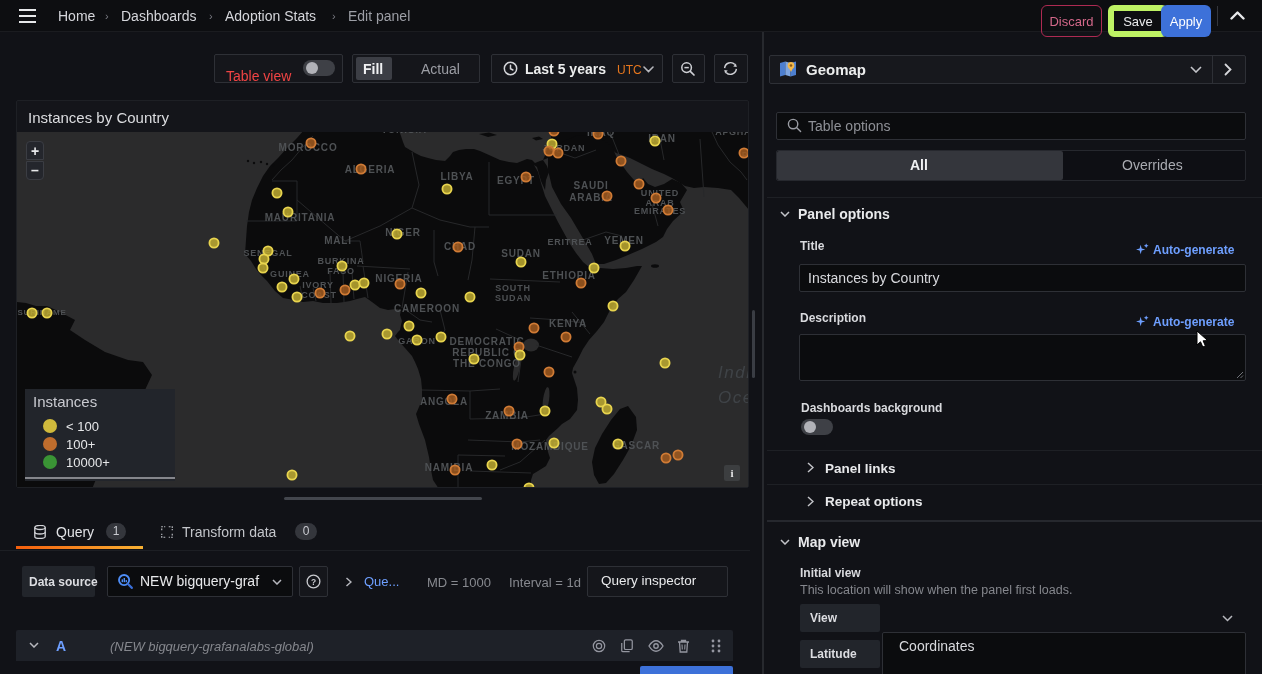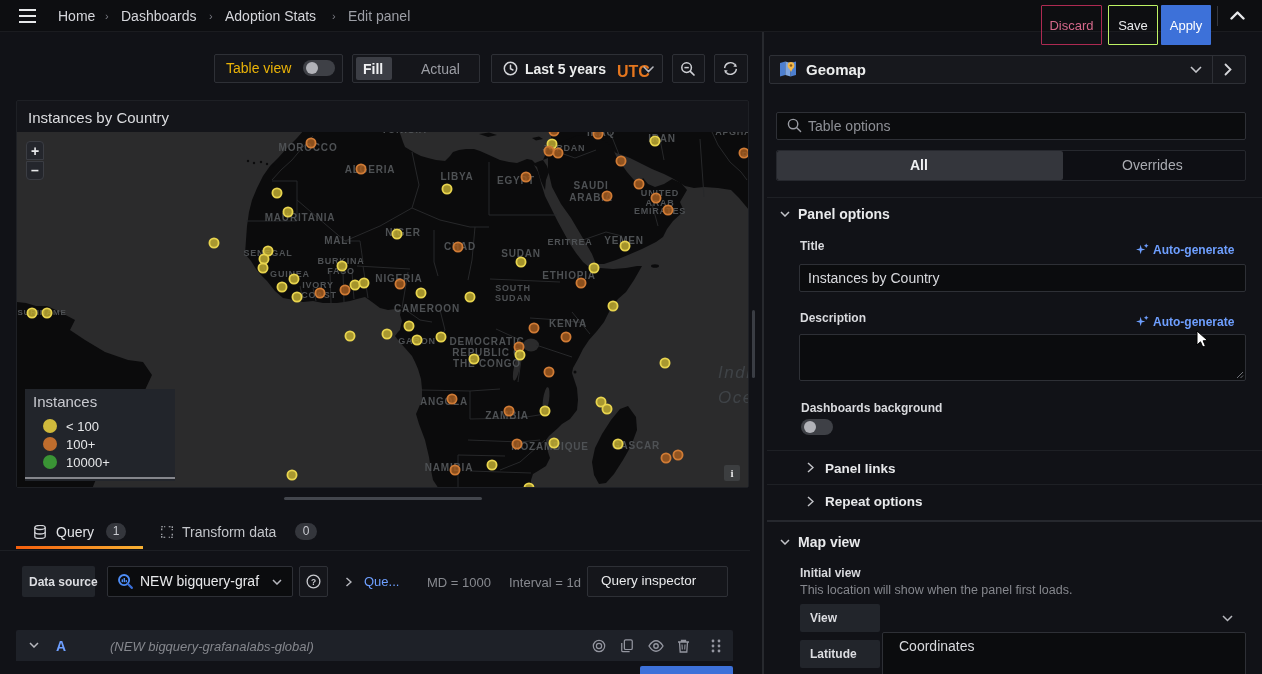--- a/index.html
+++ b/index.html
@@ -4,21 +4,21 @@
 <style>
 * { margin:0; padding:0; box-sizing:border-box; }
 html,body { width:1262px; height:674px; background:#111217; font-family:"Liberation Sans",sans-serif; overflow:hidden; }
 .abs { position:absolute; }
 #stage { position:relative; width:1262px; height:674px; background:#111217; }
 
 #topbar { left:0; top:0; width:1262px; height:32px; background:#0d0e11; border-bottom:1px solid #1b1c20; }
 .crumb { font-size:14px; font-weight:500; color:#d5d6db; }
 .crumb.dim { color:#9d9fa6; font-weight:400; }
 .crumbsep { color:#7b7d84; font-size:11px; }
-.btn { display:inline-flex; align-items:center; justify-content:center; height:40px; border-radius:1px; font-size:13px; font-weight:500; padding:0 24px; }
+.btn { display:inline-flex; align-items:center; justify-content:center; height:32px; border-radius:6px; font-size:13px; font-weight:500; padding:0 24px; }
 
 .bx { border:1px solid #2e3036; border-radius:2px; background:#15161b; }
 .inp { background:#0b0c0e; border:1px solid #2e3036; border-radius:2px; color:#d8d9dd; font-size:14px; }
 .lblbox { background:#22252b; border-radius:2px; color:#dcdde1; font-size:12px; font-weight:700; display:flex; align-items:center; }
 .seclabel { font-size:12px; font-weight:700; color:#d8d9dd; }
 .ag { color:#6e9fff; font-size:12px; font-weight:700; }
 </style>
 </head>
 <body>
 <div id="stage">
@@ -31,45 +31,45 @@
       <rect x="0" y="12" width="17" height="2" fill="#e7e8ea"></rect>
   </svg>
   <div class="abs crumb" style="left:58px;top:8px">Home</div>
   <div class="abs crumbsep" style="left:105px;top:10px">›</div>
   <div class="abs crumb" style="left:121px;top:8px">Dashboards</div>
   <div class="abs crumbsep" style="left:209px;top:10px">›</div>
   <div class="abs crumb" style="left:225px;top:8px">Adoption Stats</div>
   <div class="abs crumbsep" style="left:332px;top:10px">›</div>
   <div class="abs crumb dim" style="left:348px;top:8px">Edit panel</div>
   <div class="abs btn" style="left:1041px;top:5px;width:61px;border:1px solid #ad2a52;color:#d4688a;">Discard</div>
-  <div class="abs btn" style="left:1108px;top:5px;width:47px;border:1px solid #bef264;color:#e9eaec;">Save</div>
+  <div class="abs btn" style="left:1108px;top:5px;width:47px;border:6px solid #bef264;color:#e9eaec;">Save</div>
   <div class="abs btn" style="left:1161px;top:5px;width:50px;background:#3d71d9;color:#ffffff;">Apply</div>
   <div class="abs" style="left:1217px;top:6px;width:1px;height:20px;background:#34363c"></div>
   <svg class="abs" style="left:1230px;top:11px" width="15" height="9" viewBox="0 0 15 9">
       <path d="M1.5 7.5 L7.5 1.5 L13.5 7.5" fill="none" stroke="#e7e8ea" stroke-width="2.4" stroke-linecap="round" stroke-linejoin="round"></path>
     </svg>
 
   
   <div class="abs bx" style="left:214px;top:54px;width:129px;height:29px"></div>
-  <div class="abs" style="left:226px;top:60px;font-size:14px;color:#eab308">Table view</div>
+  <div class="abs" style="left:226px;top:68px;font-size:14px;color:#ef4444">Table view</div>
   <div class="abs" style="left:303px;top:60px;width:32px;height:16px;background:#3e4046;border-radius:8px"></div>
   <div class="abs" style="left:306px;top:62px;width:12px;height:12px;background:#b1b2b8;border-radius:50%"></div>
 
   <div class="abs bx" style="left:352px;top:54px;width:128px;height:29px"></div>
   <div class="abs" style="left:356px;top:57px;width:36px;height:23px;background:#3c3e45;border-radius:2px"></div>
   <div class="abs" style="left:363px;top:61px;font-size:14px;font-weight:600;color:#f0f1f3">Fill</div>
   <div class="abs" style="left:421px;top:61px;font-size:14px;color:#9b9da4">Actual</div>
 
   <div class="abs bx" style="left:491px;top:54px;width:172px;height:29px"></div>
   <svg class="abs" style="left:503px;top:61px" width="15" height="15" viewBox="0 0 16 16">
       <circle cx="8" cy="8" r="6.6" fill="none" stroke="#d3d4d8" stroke-width="1.6"></circle>
       <path d="M8 4.6 V8.3 L10.6 9.6" fill="none" stroke="#d3d4d8" stroke-width="1.6" stroke-linecap="round"></path>
     </svg>
   <div class="abs" style="left:525px;top:61px;font-size:14px;font-weight:600;color:#eceded">Last 5 years</div>
-  <div class="abs" style="left:617px;top:63px;font-size:16px;font-weight:700;color:#e5761e">UTC</div>
+  <div class="abs" style="left:617px;top:63px;font-size:12px;font-weight:400;color:#e5761e">UTC</div>
   <svg class="abs" style="left:643px;top:66px" width="11" height="7" viewBox="0 0 11 7">
       <path d="M1 1 L5.5 5.5 L10 1" fill="none" stroke="#b7b8be" stroke-width="1.6" stroke-linecap="round"></path>
     </svg>
 
   <div class="abs bx" style="left:672px;top:54px;width:33px;height:29px"></div>
   <svg class="abs" style="left:680px;top:61px" width="16" height="16" viewBox="0 0 16 16">
       <circle cx="6.6" cy="6.6" r="4.8" fill="none" stroke="#cfd0d5" stroke-width="1.5"></circle>
       <line x1="4.4" y1="6.6" x2="8.8" y2="6.6" stroke="#cfd0d5" stroke-width="1.5"></line>
       <line x1="10.3" y1="10.3" x2="14" y2="14" stroke="#cfd0d5" stroke-width="1.7" stroke-linecap="round"></line>
     </svg>

